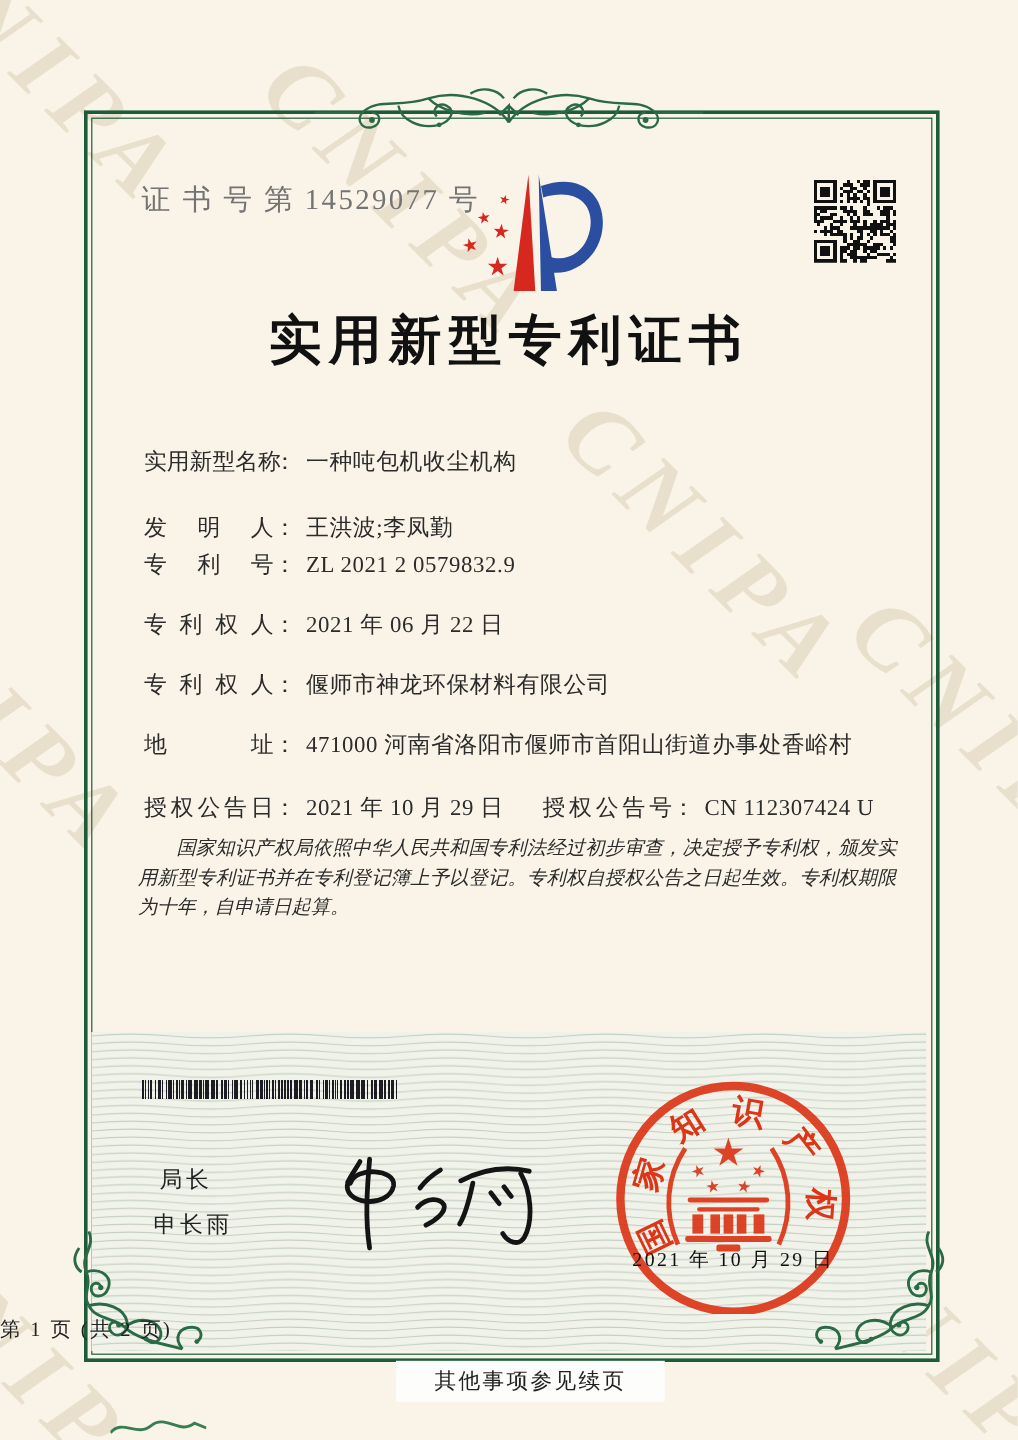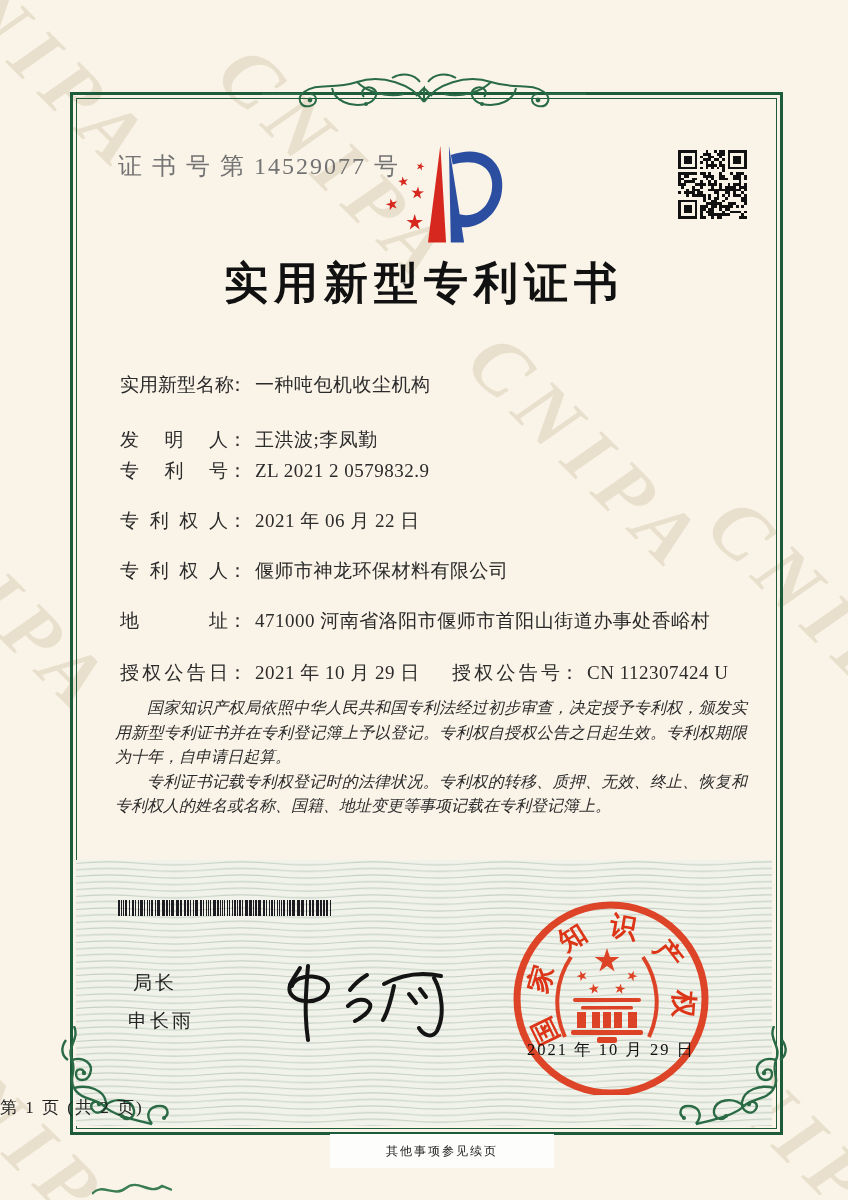--- a/index.html
+++ b/index.html
@@ -27,21 +27,21 @@
   .val{letter-spacing:0.5px;}
   .row2{position:absolute;left:452px;font-size:19px;z-index:2;white-space:nowrap;}
   .body-text{position:absolute;left:115px;top:696px;width:632px;font-size:16px;
              line-height:24.6px;text-align:justify;z-index:2;}
   .body-text p{margin:0;text-indent:2em;font-style:italic;}
   .officer{font-family:"Liberation Sans","DejaVu Sans",sans-serif;font-size:19px;
            letter-spacing:3px;color:#222;z-index:3;}
   .footer{left:0;top:1096px;width:848px;font-size:17px;
           letter-spacing:2px;color:#222;z-index:3;}
   .note{left:330px;top:1134px;width:224px;height:34px;background:#fdfdfb;z-index:3;
-        text-align:center;line-height:34px;font-size:12px;letter-spacing:2px;color:#222;}
+        text-align:center;line-height:34px;font-size:18px;letter-spacing:2px;color:#222;}
   svg{display:block;}
   .z2{z-index:2;} .z3{z-index:3;} .z4{z-index:4;}
 </style>
 </head>
 <body>
 
 <div class="wm" style="left:-115px;top:8px">CNIPA</div>
 <div class="wm" style="left:188px;top:120px">CNIPA</div>
 <div class="wm" style="left:438px;top:408px">CNIPA</div>
 <div class="wm" style="left:-155px;top:550px">CNIPA</div>
@@ -493,21 +493,20 @@
 </div>
 <div class="row" style="top:660px">
   <span class="lbl">授权公告日</span><span class="colon">：</span><span class="val">2021 年 10 月 29 日</span>
 </div>
 <div class="row2" style="top:660px">
   <span class="lbl">授权公告号</span><span class="colon">：</span><span class="val">CN 112307424 U</span>
 </div>
 
 <div class="body-text">
   <p>国家知识产权局依照中华人民共和国专利法经过初步审查，决定授予专利权，颁发实用新型专利证书并在专利登记簿上予以登记。专利权自授权公告之日起生效。专利权期限为十年，自申请日起算。</p>
-  <p>专利证书记载专利权登记时的法律状况。专利权的转移、质押、无效、终止、恢复和专利权人的姓名或名称、国籍、地址变更等事项记载在专利登记簿上。</p>
 </div>
 
 <svg class="abs z3" id="barcode" style="left:118px;top:900px" width="218" height="16" viewBox="0 0 218 16" shape-rendering="crispEdges">
     <rect x="0" y="0" width="2" height="16" fill="#1c1c22"></rect>
     <rect x="3" y="0" width="1" height="16" fill="#1c1c22"></rect>
     <rect x="5" y="0" width="1" height="16" fill="#1c1c22"></rect>
     <rect x="7" y="0" width="2" height="16" fill="#1c1c22"></rect>
     <rect x="11" y="0" width="1" height="16" fill="#1c1c22"></rect>
     <rect x="14" y="0" width="2" height="16" fill="#1c1c22"></rect>
     <rect x="17" y="0" width="1" height="16" fill="#1c1c22"></rect>

